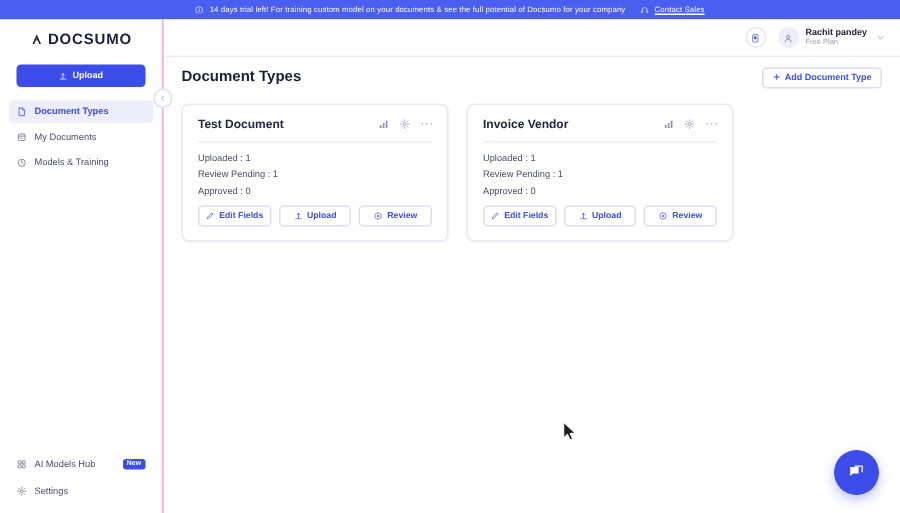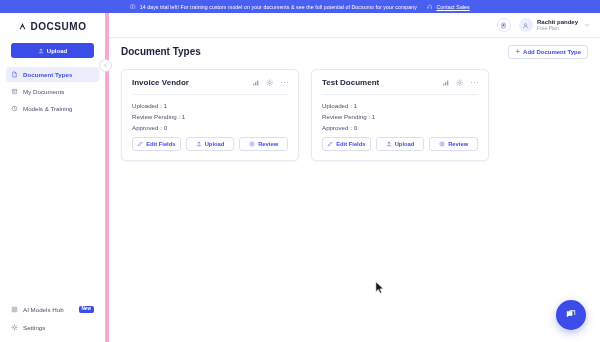--- a/index.html
+++ b/index.html
@@ -25,21 +25,21 @@
   .banner .sales-ic { width: 5.5px; height: 5.5px; flex: 0 0 auto; display:block; margin-left: 6px;}
   .banner a { color:#fff; text-decoration: underline; font-size:5.2px; }
 
   
   .body { flex: 1 1 auto; display: flex; min-height: 0; }
 
   
   .sidebar {
     width: 109px; flex: 0 0 109px;
     background: #ffffff;
-    border-right: 4px solid #f9a8d4;
+    border-right: 1px solid #f9a8d4;
     display: flex; flex-direction: column;
     padding: 0;
     position: relative;
   }
   .logo-row {
     height: 27px; display: flex; align-items: center; justify-content: center; gap: 3px;
   }
   .logo-mark { width: 9px; height: 9px; display:block; }
   .logo-text { font-size: 10px; font-weight: 700; letter-spacing: .55px; color: #1b1f3b; }
 
@@ -295,21 +295,21 @@
           <span class="plus">+</span>
           <span>Add Document Type</span>
         </button>
       </div>
 
       <div class="content">
         <div class="cards">
 
           <div class="card">
             <div class="card-head">
-              <span class="card-title">Invoice Vendor</span>
+              <span class="card-title">Test Document</span>
               <div class="card-icons">
                 <svg viewBox="0 0 16 16">
                   <rect x="2.6" y="9.4" width="2.4" height="4.2" rx="0.6" fill="#8b91ad"></rect>
                   <rect x="6.8" y="6.4" width="2.4" height="7.2" rx="0.6" fill="#8b91ad"></rect>
                   <rect x="11" y="3.2" width="2.4" height="10.4" rx="0.6" fill="#8b91ad"></rect>
                 </svg>
                 <svg viewBox="0 0 16 16">
                   <circle cx="8" cy="8" r="2.2" fill="none" stroke="#8b91ad" stroke-width="1.2"></circle>
                   <path d="M8 1.8v1.6M8 12.6v1.6M14.2 8h-1.6M3.4 8H1.8M12.4 3.6l-1.1 1.1M4.7 11.3l-1.1 1.1M12.4 12.4l-1.1-1.1M4.7 4.7 3.6 3.6" stroke="#8b91ad" stroke-width="1.2" stroke-linecap="round"></path>
                 </svg>
@@ -343,21 +343,21 @@
                   <circle cx="8" cy="8" r="5.6" fill="none" stroke="#3c4ce8" stroke-width="1.2"></circle>
                   <circle cx="8" cy="8" r="1.8" fill="#3c4ce8"></circle>
                 </svg>
                 <span>Review</span>
               </button>
             </div>
           </div>
 
           <div class="card">
             <div class="card-head">
-              <span class="card-title">Test Document</span>
+              <span class="card-title">Invoice Vendor</span>
               <div class="card-icons">
                 <svg viewBox="0 0 16 16">
                   <rect x="2.6" y="9.4" width="2.4" height="4.2" rx="0.6" fill="#8b91ad"></rect>
                   <rect x="6.8" y="6.4" width="2.4" height="7.2" rx="0.6" fill="#8b91ad"></rect>
                   <rect x="11" y="3.2" width="2.4" height="10.4" rx="0.6" fill="#8b91ad"></rect>
                 </svg>
                 <svg viewBox="0 0 16 16">
                   <circle cx="8" cy="8" r="2.2" fill="none" stroke="#8b91ad" stroke-width="1.2"></circle>
                   <path d="M8 1.8v1.6M8 12.6v1.6M14.2 8h-1.6M3.4 8H1.8M12.4 3.6l-1.1 1.1M4.7 11.3l-1.1 1.1M12.4 12.4l-1.1-1.1M4.7 4.7 3.6 3.6" stroke="#8b91ad" stroke-width="1.2" stroke-linecap="round"></path>
                 </svg>

